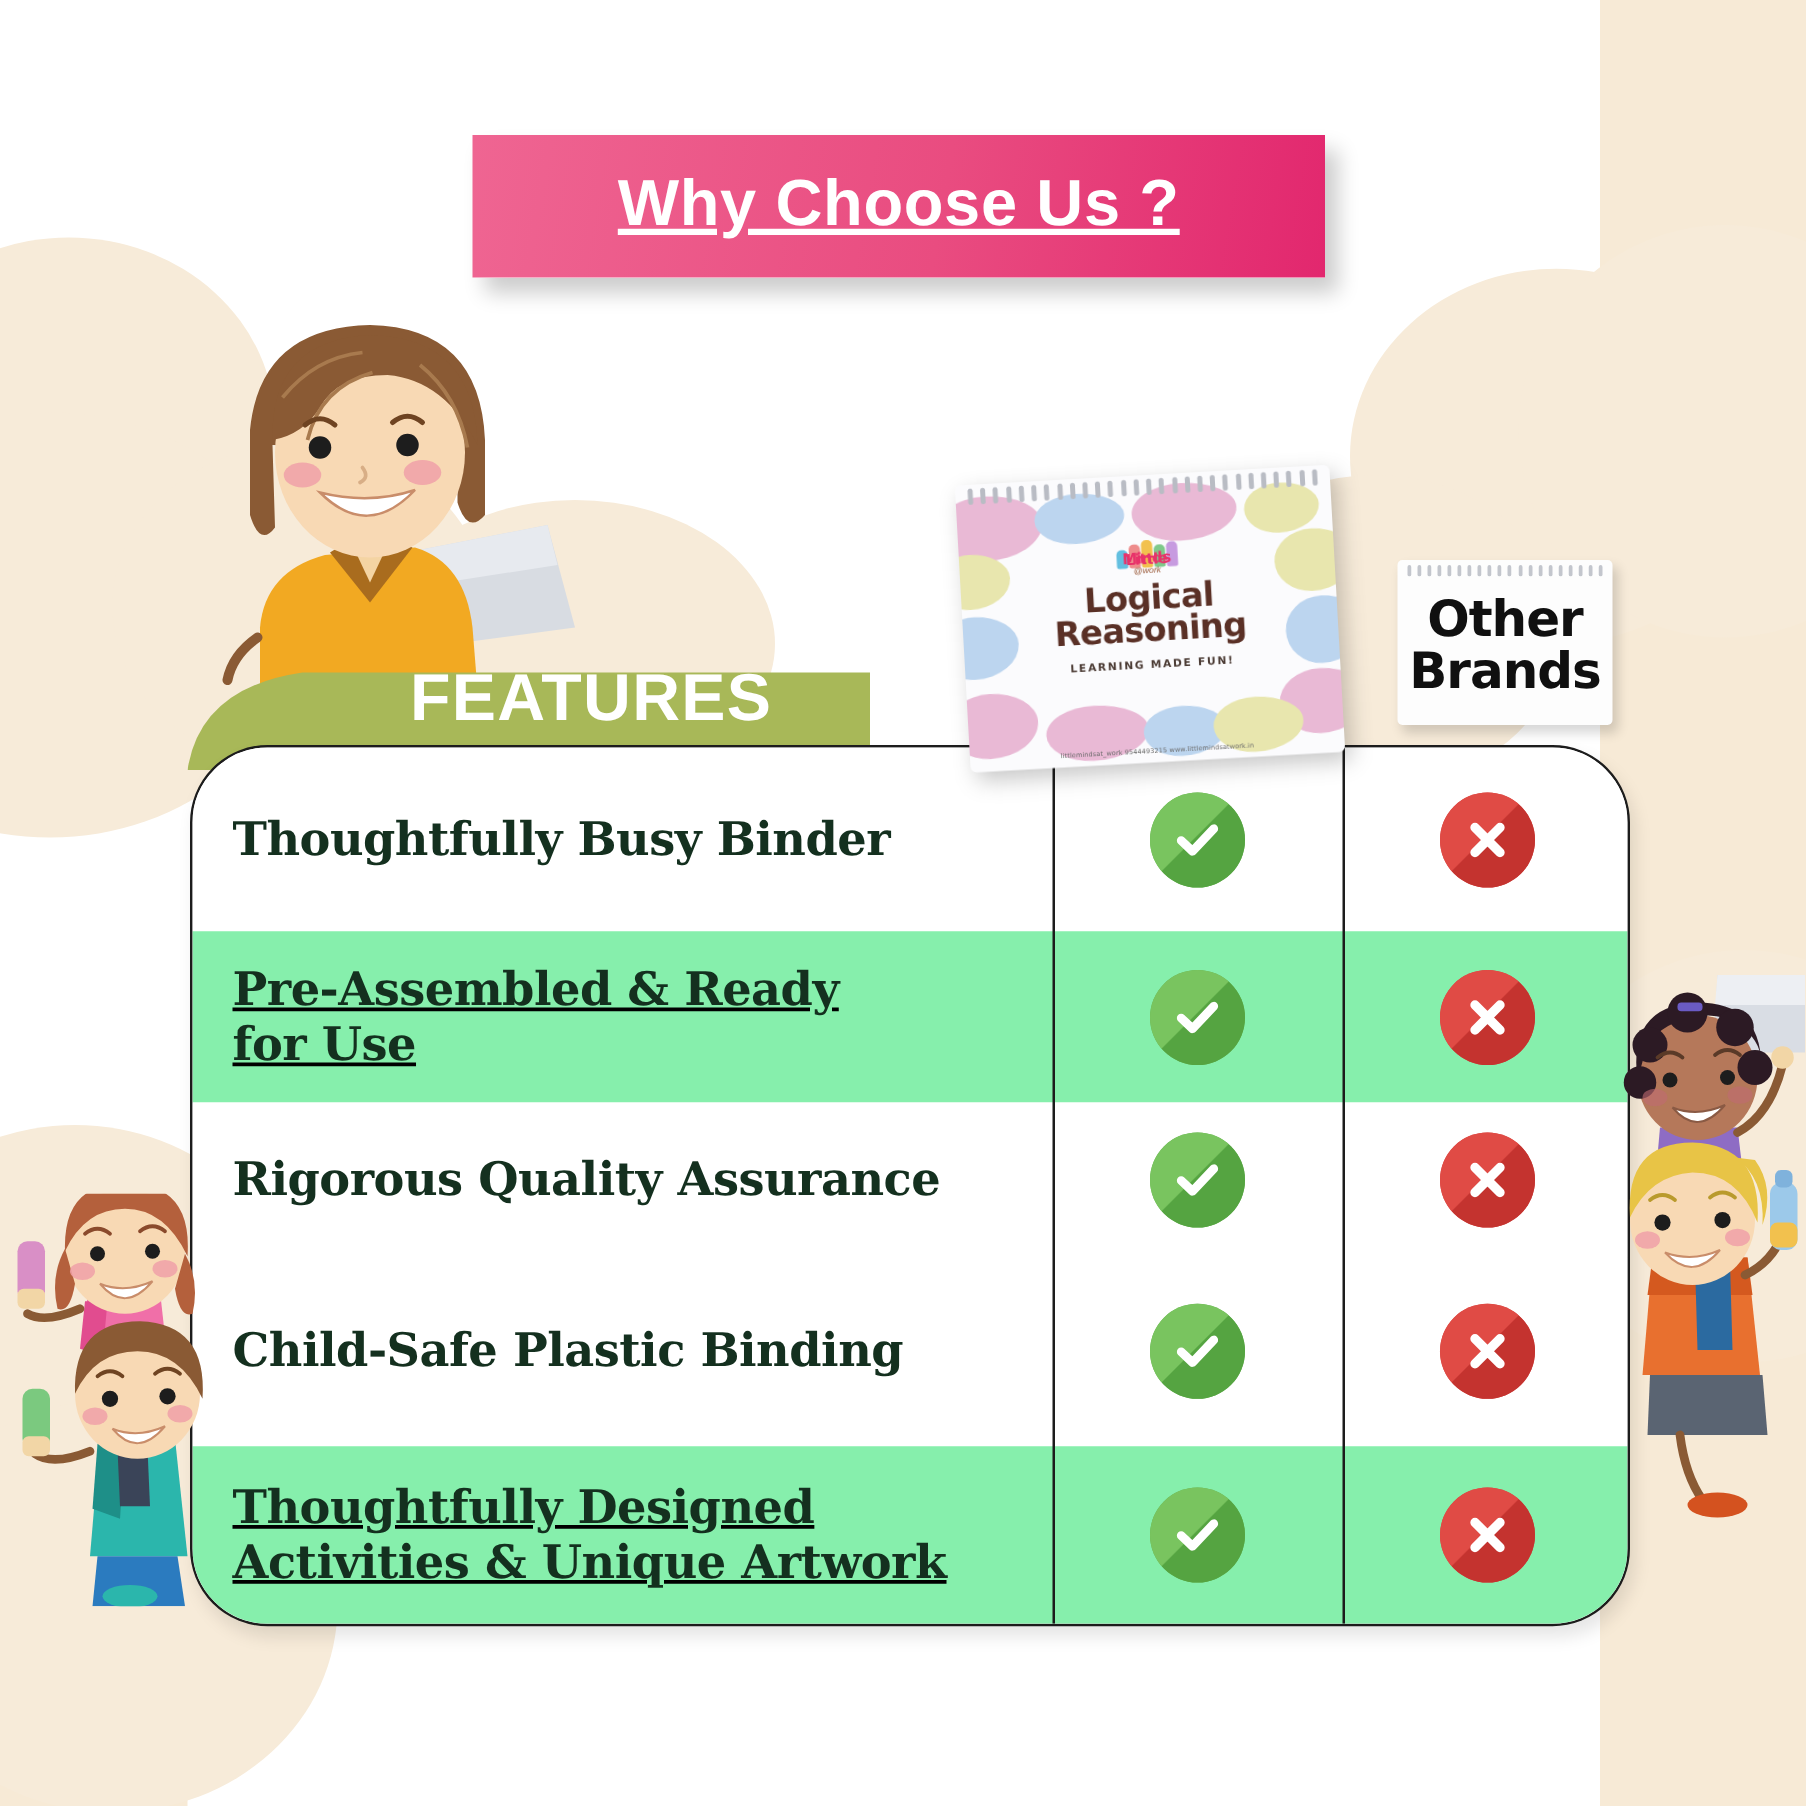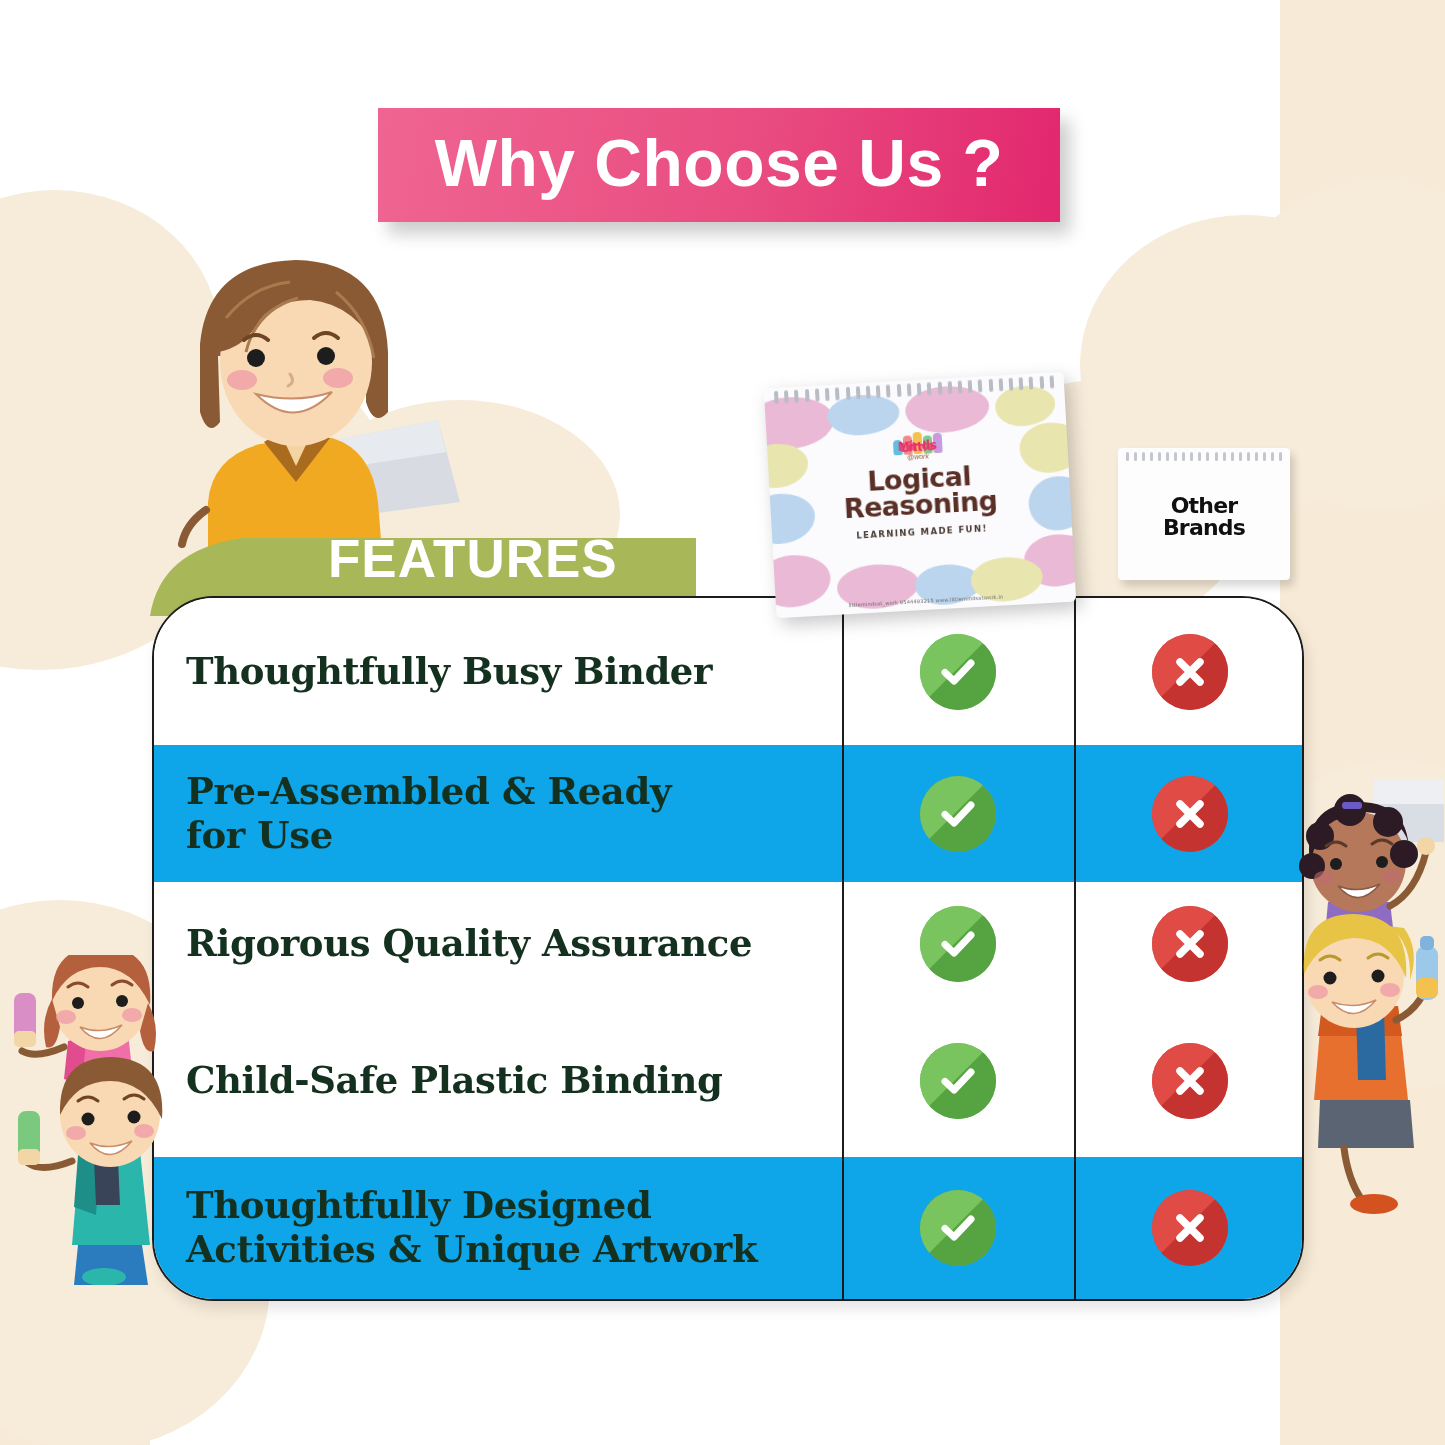--- a/index.html
+++ b/index.html
@@ -40,26 +40,27 @@
     position: absolute;
     left: 378px; top: 108px;
     width: 682px; height: 114px;
     background: linear-gradient(100deg, #EF6592 0%, #E94C80 55%, #E2276E 100%);
     box-shadow: 10px 12px 16px rgba(0,0,0,0.20);
     display: flex; align-items: center; justify-content: center;
     z-index: 6;
   }
   .title-banner .txt {
     color: #ffffff;
-    font-size: 66px;
+    font-size: 52px;
     font-weight: bold;
     letter-spacing: 0.5px;
     white-space: nowrap;
     line-height: 1;
     transform: translateY(-2px);
+    text-decoration: underline;
   }
 
   
   .teacher { position: absolute; left: 160px; top: 252px; width: 330px; height: 300px; z-index: 3; }
 
   
   .features-banner {
     position: absolute;
     left: 150px; top: 516px;
     width: 546px; height: 100px;
@@ -88,21 +89,21 @@
     z-index: 5;
     box-shadow: 4px 8px 14px rgba(0,0,0,0.10);
   }
   .rows { position: absolute; inset: 0; display: flex; flex-direction: column; }
   .row {
     display: flex;
     align-items: center;
     width: 100%;
     position: relative;
   }
-  .row.alt { background: #0ea5e9; }
+  .row.alt { background: #86efac; text-decoration: underline; }
   .row.plain { background: #ffffff; }
   .row .feature-label {
     flex: 0 0 688px;
     padding-left: 32px;
     padding-right: 14px;
     color: #14301F;
     font-family: "DejaVu Serif", serif;
     font-size: 37px;
     font-weight: bold;
     line-height: 1.18;
@@ -202,21 +203,21 @@
     background: #FDFDFD;
     border-radius: 4px;
     z-index: 7;
     box-shadow: 4px 6px 9px rgba(0,0,0,0.16);
     display: flex; align-items: center; justify-content: center;
   }
   .other-card .spiral2 { position: absolute; top: 4px; left: 8px; right: 8px; height: 9px; display: flex; justify-content: space-between; }
   .other-card .spiral2 i { display: block; width: 3px; height: 9px; background: #c3c6cd; border-radius: 1.5px; }
   .other-card .txt {
     font-family: "DejaVu Sans", sans-serif;
-    font-size: 22px; font-weight: bold; color: #101010;
+    font-size: 40px; font-weight: bold; color: #101010;
     line-height: 1.02; text-align: center; letter-spacing: -0.8px;
     margin-top: 6px;
   }
 
   
   .kids-left { position: absolute; left: 8px; top: 955px; width: 175px; height: 330px; z-index: 9; }
   .kids-right { position: absolute; left: 1292px; top: 780px; width: 160px; height: 450px; z-index: 9; }
 </style>
 </head>
 <body>

